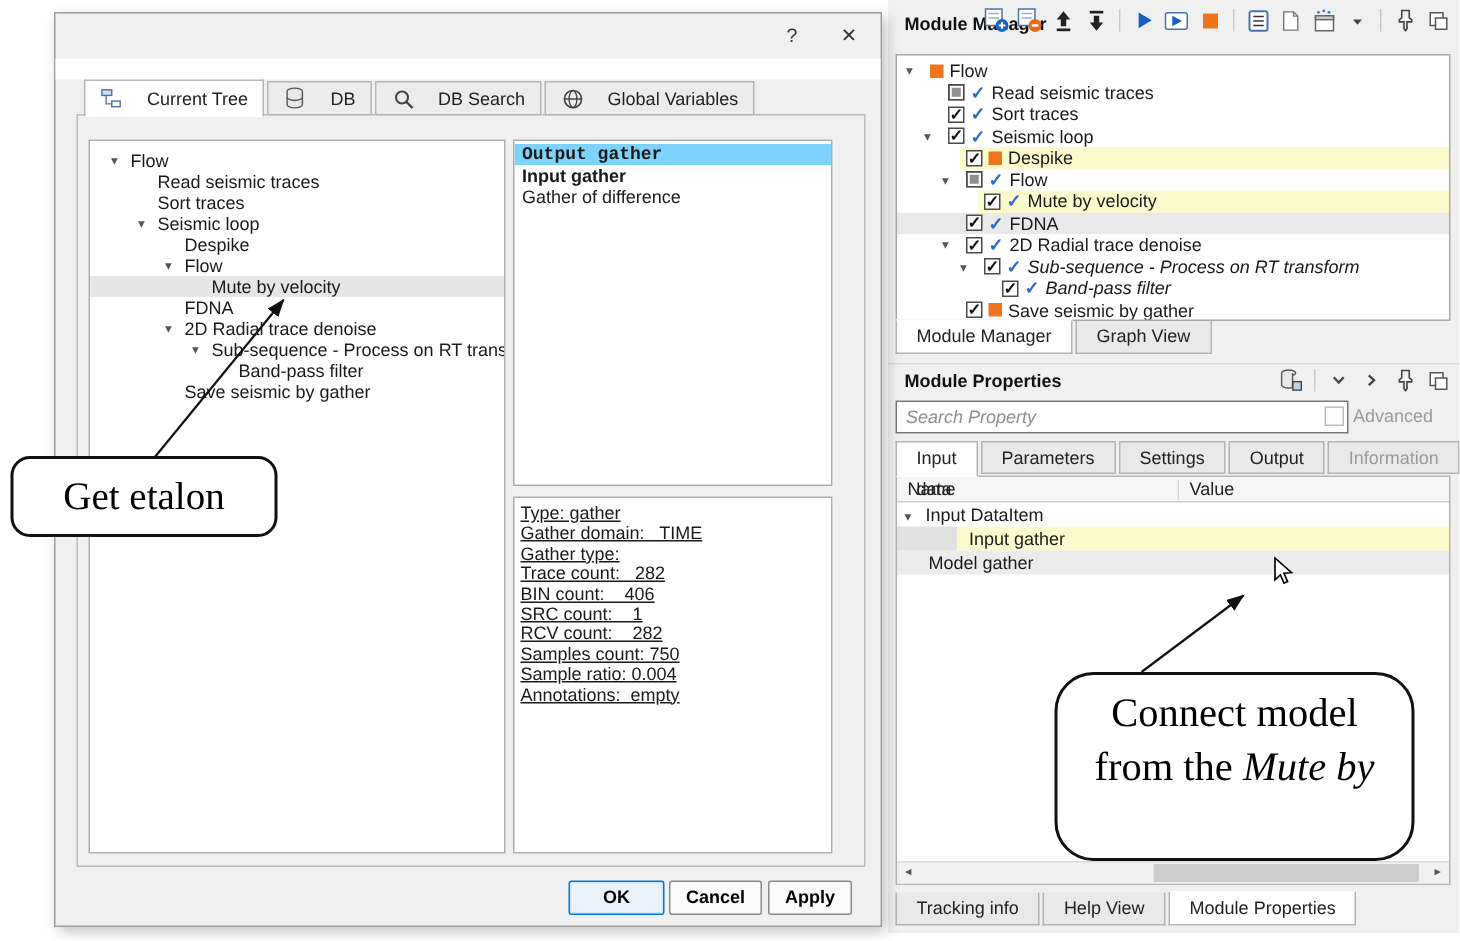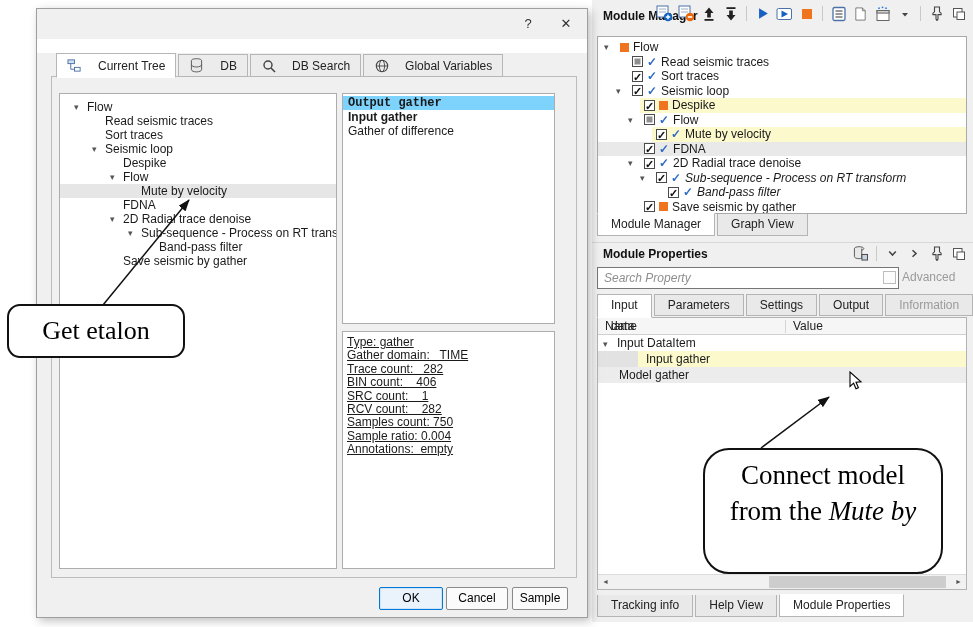--- a/index.html
+++ b/index.html
@@ -34,21 +34,21 @@
   .trow{height:14px;line-height:14px;display:flex;align-items:center;white-space:nowrap;font-size:12px;}
   .trow.sel{background:#e6e6e6;}
   .exp{width:13px;flex:none;font-size:9px;color:#555;text-align:left;}
   .lrow{height:14px;line-height:14px;padding-left:5px;font-size:12px;white-space:nowrap;}
   .lrow.bold{font-weight:bold;}
   .lrow.sel{background:#7dd3fc;font-family:Liberation Mono, monospace;}
   .infoline{height:13.4px;line-height:13.4px;white-space:pre;font-size:12px;text-decoration:underline;}
 
   .btnrow{position:absolute;left:0;top:578px;width:552px;}
   .pbtn{position:absolute;height:23px;background:#fbfbfb;border:1px solid #8a8a8a;border-radius:2px;
-        font-size:12px;text-align:center;line-height:21px;font-family:"Liberation Sans",sans-serif;}
+        font-size:12px;text-align:center;line-height:21px;font-family:"Liberation Sans",sans-serif;font-weight:bold;}
   #btn-ok{left:342px;width:64px;background:#eaf3fc;border:1px solid #0078d7;box-shadow:inset 0 0 0 1px #cfe5f7;}
   #btn-cancel{left:409px;width:62px;}
   #btn-apply{left:475px;width:56px;}
 
   
   .rightcol{position:absolute;left:592px;top:0;width:381px;height:622px;background:#f0f0f0;}
   .paneltitle{position:absolute;left:11px;font-weight:bold;font-size:12px;color:#111;}
   #mm-title{top:9px;}
   #mp-title{top:247px;}
   .icbar{position:absolute;display:flex;align-items:center;gap:5px;}
@@ -224,33 +224,34 @@
       </div>
     </div>
   <div class="whitebox" id="items-list">
       <div class="lrow bold sel">Output gather</div>
       <div class="lrow bold">Input gather</div>
       <div class="lrow">Gather of difference</div>
     </div>
   <div class="whitebox" id="info-box">
       <div class="infoline">Type: gather</div>
       <div class="infoline">Gather domain:   TIME</div>
+      <div class="infoline">Gather type:</div>
       <div class="infoline">Trace count:   282</div>
       <div class="infoline">BIN count:    406</div>
       <div class="infoline">SRC count:    1</div>
       <div class="infoline">RCV count:    282</div>
       <div class="infoline">Samples count: 750</div>
       <div class="infoline">Sample ratio: 0.004</div>
       <div class="infoline">Annotations:  empty</div>
     </div>
 
   <div class="btnrow">
     <button class="pbtn" id="btn-ok">OK</button>
     <button class="pbtn" id="btn-cancel">Cancel</button>
-    <button class="pbtn" id="btn-apply">Sample</button>
+    <button class="pbtn" id="btn-apply">Apply</button>
   </div>
 </div>
 
 <div class="rightcol">
   <div class="paneltitle" id="mm-title">Module Manager</div>
   <div class="icbar" id="mm-toolbar">
       <span class="tbi">
         <svg width="17" height="17" viewBox="0 0 17 17">
           <rect x="1" y="1" width="11" height="11" fill="#fff" stroke="#4a71a8"></rect>
           <line x1="3" y1="4" x2="10" y2="4" stroke="#9ab0c8"></line>

